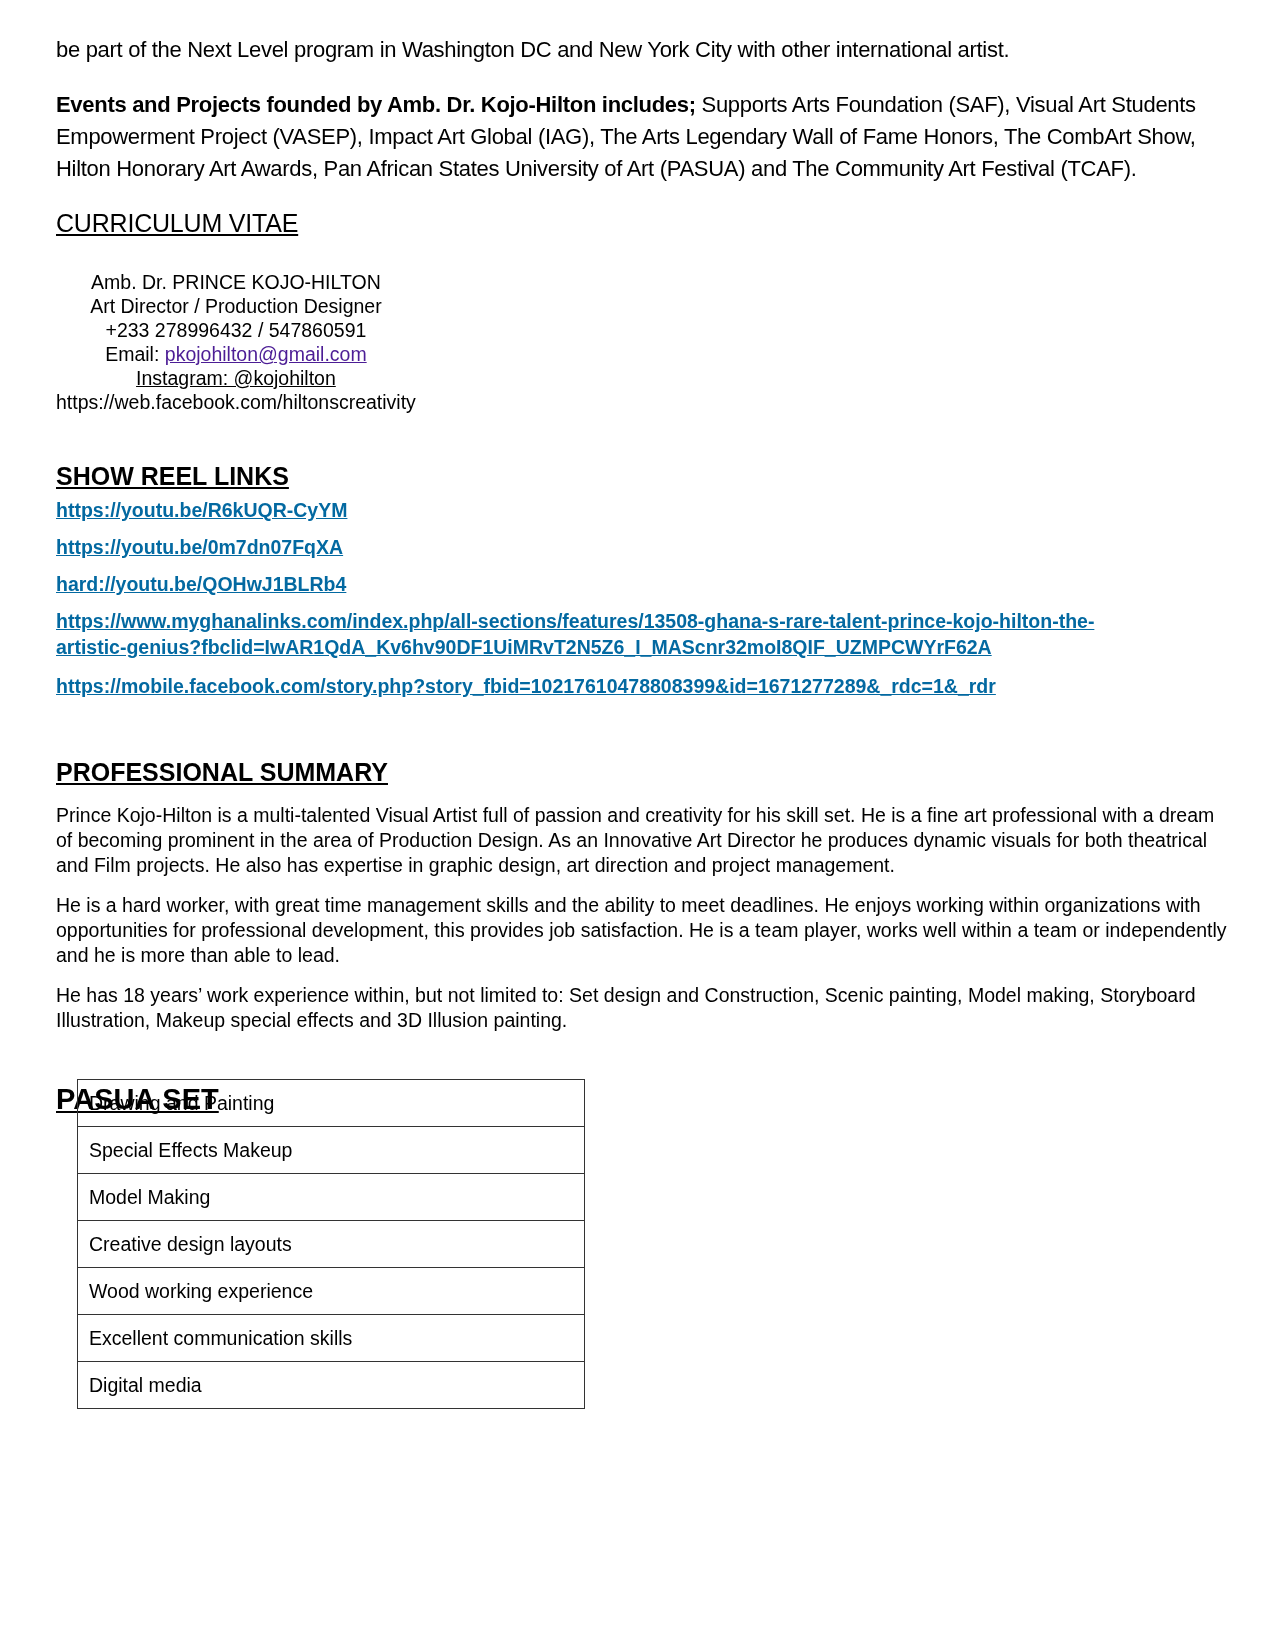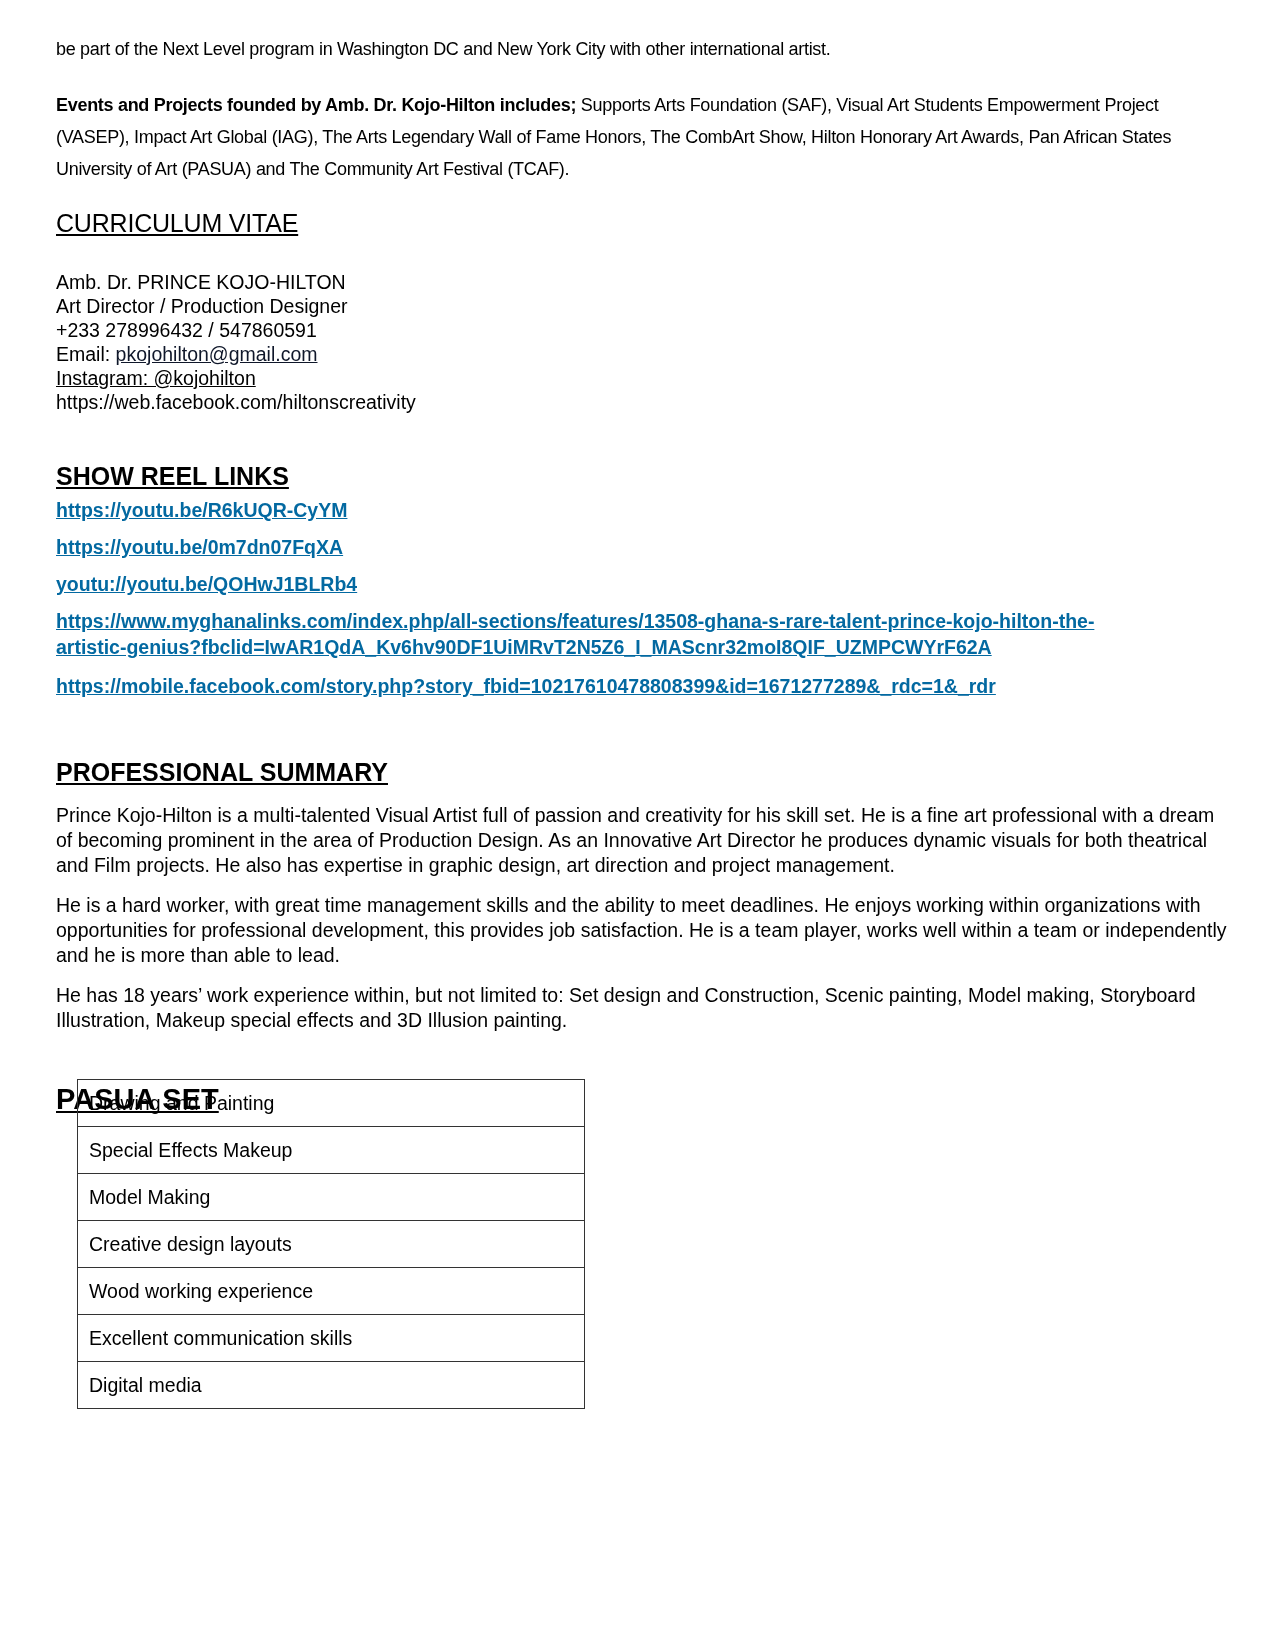--- a/index.html
+++ b/index.html
@@ -1,26 +1,26 @@
 <!DOCTYPE html>
 <html><head>
 <meta charset="utf-8">
 <style>
   html, body { margin: 0; padding: 0; background: #ffffff; }
   body { width: 1275px; height: 1650px; position: relative; overflow: hidden; color: #000; }
   .page { position: absolute; left: 56px; top: 0; width: 1170px; }
-  .calibri { font-family: "Liberation Sans", sans-serif; font-size: 18px; letter-spacing: -0.3px; }
+  .calibri { font-family: "Liberation Sans", sans-serif; font-size: 22px; letter-spacing: -0.3px; }
   .arial { font-family: "Liberation Sans", sans-serif; }
   .para-top { position: absolute; top: 34px; left: 0; line-height: 31px; }
   .events { position: absolute; top: 89px; left: 0; width: 1170px; line-height: 32px; }
   .events b { font-weight: bold; }
   .h-cv { position: absolute; top: 209px; left: 0; font-size: 25px; font-weight: normal; text-decoration: underline; letter-spacing: -0.2px; }
   .contact { position: absolute; top: 270px; left: 0; font-size: 19.5px; line-height: 24px; }
-  .contact div { white-space: nowrap; }
-  .link { color: #0f172a; text-decoration: underline; }
+  .contact div { white-space: nowrap; text-align: center; }
+  .link { color: #4c1d95; text-decoration: underline; }
   .ul { text-decoration: underline; }
   .h-reel { position: absolute; top: 462px; left: 0; font-size: 25px; font-weight: bold; text-decoration: underline; }
   .reel { position: absolute; left: 0; font-size: 19.5px; font-weight: bold; color: #0369a1; text-decoration: underline; line-height: 26px; white-space: nowrap; }
   .h-ps { position: absolute; top: 758px; left: 0; font-size: 25px; font-weight: bold; text-decoration: underline; }
   .ps-p { position: absolute; left: 0; width: 1175px; font-size: 19.5px; line-height: 25px; }
   .h-skill { position: absolute; top: 1083px; left: 0; font-size: 29px; font-weight: bold; text-decoration: underline; }
   .skills { position: absolute; top: 1079px; left: 21px; width: 508px; border-collapse: collapse; }
   .skills td { border: 1.5px solid #333; height: 46px; padding: 0 11px; font-size: 19.5px; }
 </style>
 </head>
@@ -40,21 +40,21 @@
     <div>+233 278996432 / 547860591</div>
     <div><span>Email: </span><span class="link">pkojohilton@gmail.com</span></div>
     <div class="ul">Instagram: @kojohilton</div>
     <div>https://web.facebook.com/hiltonscreativity</div>
   </div>
 
   <div class="h-reel arial">SHOW REEL LINKS</div>
 
   <div class="reel arial" style="top:497px">https://youtu.be/R6kUQR-CyYM</div>
   <div class="reel arial" style="top:534px">https://youtu.be/0m7dn07FqXA</div>
-  <div class="reel arial" style="top:571px">youtu://youtu.be/QOHwJ1BLRb4</div>
+  <div class="reel arial" style="top:571px">hard://youtu.be/QOHwJ1BLRb4</div>
   <div class="reel arial" style="top:608px">https://www.myghanalinks.com/index.php/all-sections/features/13508-ghana-s-rare-talent-prince-kojo-hilton-the-</div>
   <div class="reel arial" style="top:634px">artistic-genius?fbclid=IwAR1QdA_Kv6hv90DF1UiMRvT2N5Z6_I_MAScnr32moI8QIF_UZMPCWYrF62A</div>
   <div class="reel arial" style="top:673px">https://mobile.facebook.com/story.php?story_fbid=10217610478808399&amp;id=1671277289&amp;_rdc=1&amp;_rdr</div>
 
   <div class="h-ps arial">PROFESSIONAL SUMMARY</div>
 
   <div class="ps-p arial" style="top:803px">Prince Kojo-Hilton is a multi-talented Visual Artist full of passion and creativity for his skill set. He is a fine art professional with a dream of becoming prominent in the area of Production Design. As an Innovative Art Director he produces dynamic visuals for both theatrical and Film projects. He also has expertise in graphic design, art direction and project management.</div>
   <div class="ps-p arial" style="top:893px">He is a hard worker, with great time management skills and the ability to meet deadlines. He enjoys working within organizations with opportunities for professional development, this provides job satisfaction. He is a team player, works well within a team or independently and he is more than able to lead.</div>
   <div class="ps-p arial" style="top:983px">He has 18 years’ work experience within, but not limited to: Set design and Construction, Scenic painting, Model making, Storyboard Illustration, Makeup special effects and 3D Illusion painting.</div>
 

